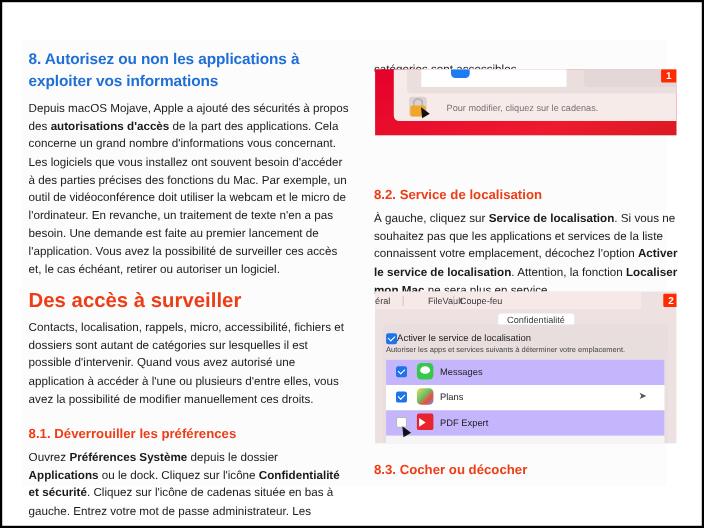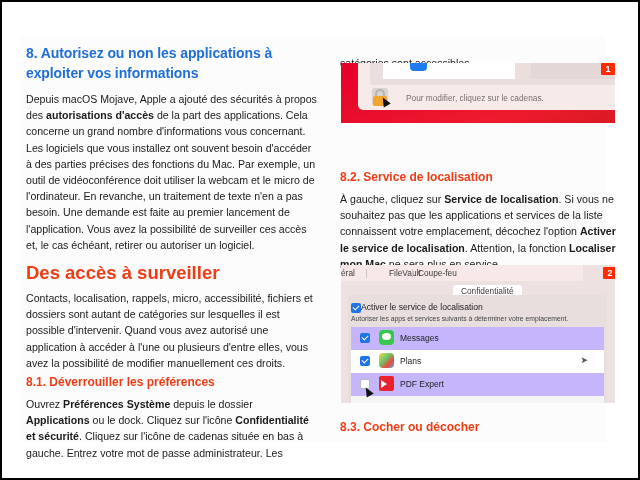--- a/index.html
+++ b/index.html
@@ -4,21 +4,21 @@
   <style>
     * { box-sizing: border-box; margin: 0; padding: 0; }
     html, body { width: 640px; height: 480px; overflow: hidden; background: #ffffff; }
     body { font-family: "Liberation Sans", sans-serif; color: #1a1a1a; position: relative; }
     .frame { position: absolute; left: 0; top: 0; width: 640px; height: 480px; border: 2px solid #000; background: #fff; }
     .page { position: absolute; left: 20px; top: 36px; width: 586px; height: 406px; background: #fcfcfc; }
     .col-left { position: absolute; left: 26px; top: 43px; width: 292px; }
     .col-right { position: absolute; left: 340px; top: 43px; width: 276px; margin-top: 12px; }
     .h-main { color: #1f6fd6; font-weight: bold; font-size: 14px; line-height: 20px; letter-spacing: -0.1px; }
     .h-sec { color: #ee3d16; font-size: 18.5px; line-height: 22px; margin-top: 9px; margin-bottom: 6px; }
-    .h-sub { color: #ee3d16; font-size: 12px; line-height: 15px; margin-top: 4px; margin-bottom: 6px; }
+    .h-sub { color: #ee3d16; font-size: 12px; line-height: 15px; margin-top: 16px; margin-bottom: 6px; }
     p.body { font-size: 10.6px; line-height: 16.2px; color: #1a1a1a; }
     p.body b { font-weight: bold; }
     .mt6 { margin-top: 8px; }
 
     
     .shot1 { position: absolute; left: 341px; top: 63px; width: 274px; height: 60px; background: linear-gradient(160deg,#e4002b 0%, #ee1a2e 70%, #d91a22 100%); overflow: hidden; }
     .shot1 .win { position: absolute; left: 17px; top: 0; width: 260px; height: 47px; background: #f7ebea; border-radius: 0 0 0 5px; }
     .shot1 .pane { position: absolute; left: 12px; top: 0; width: 248px; height: 22px; background: #ebdfde; border-radius: 0 0 4px 4px; }
     .shot1 .card { position: absolute; left: 13px; top: 0; width: 132px; height: 16px; background: #fff; }
     .shot1 .card2 { position: absolute; left: 161px; top: 0; width: 100px; height: 16px; background: #e3d8d7; border-radius: 0 0 3px 3px; }

